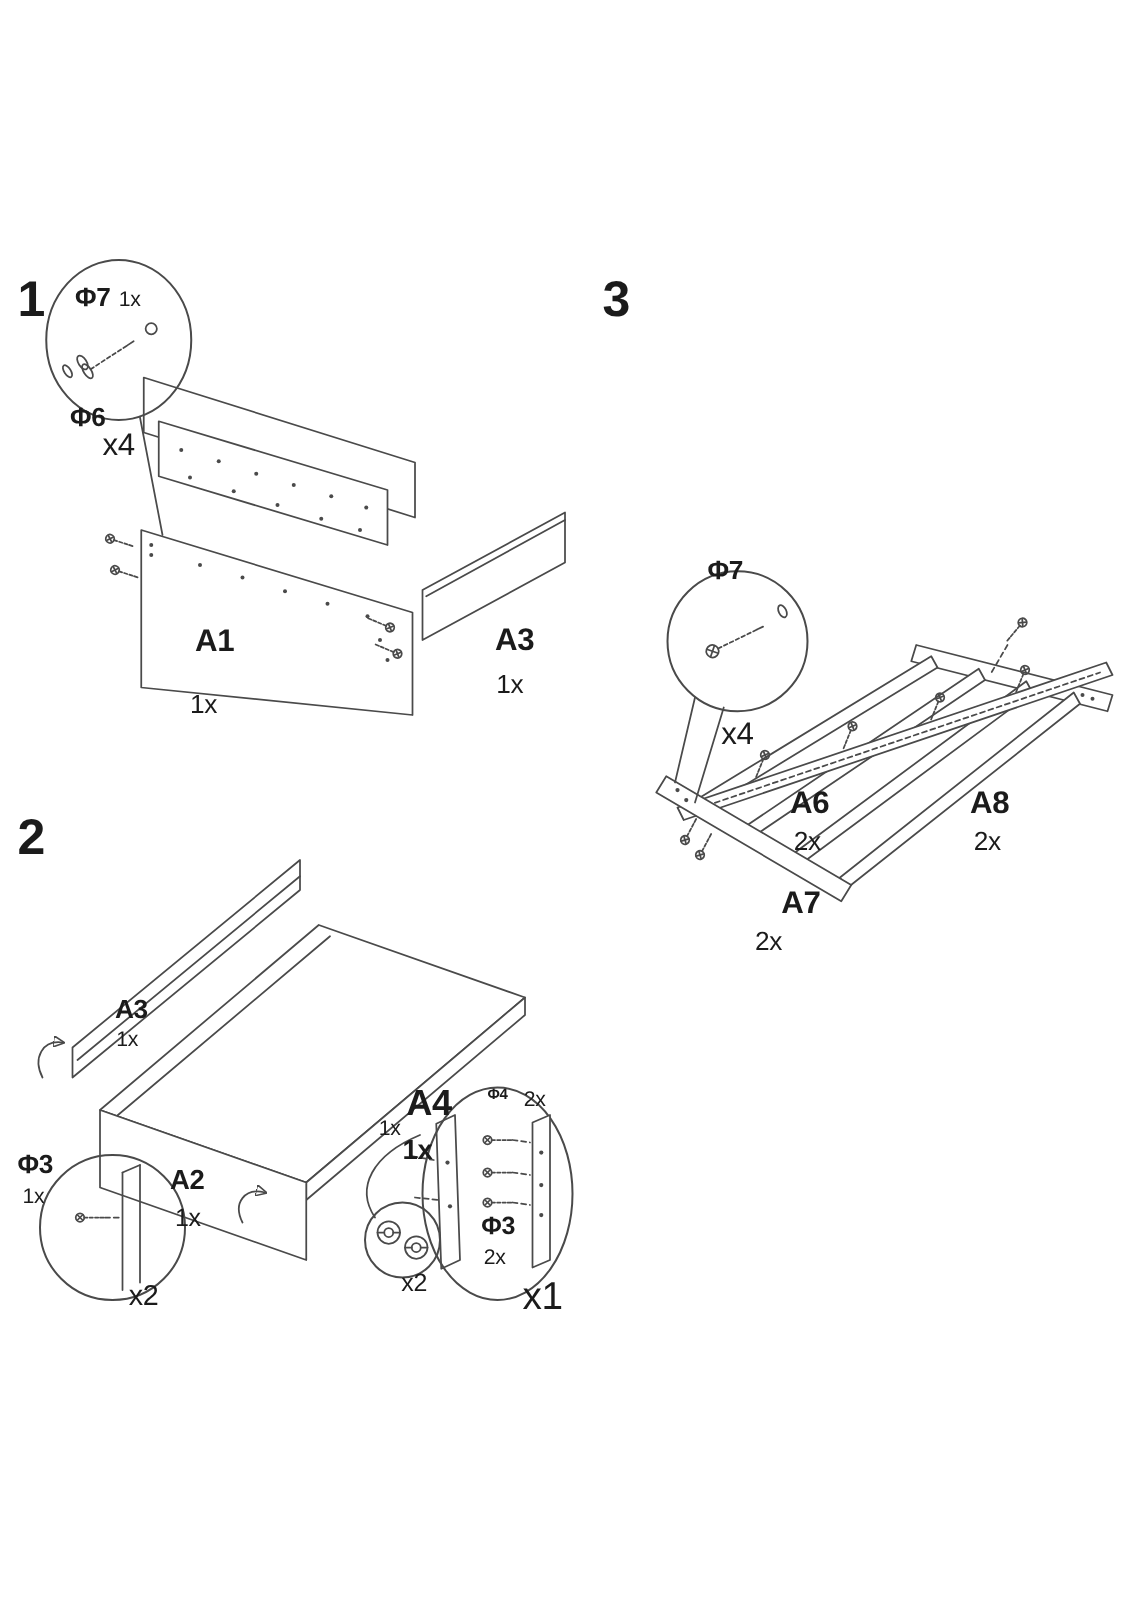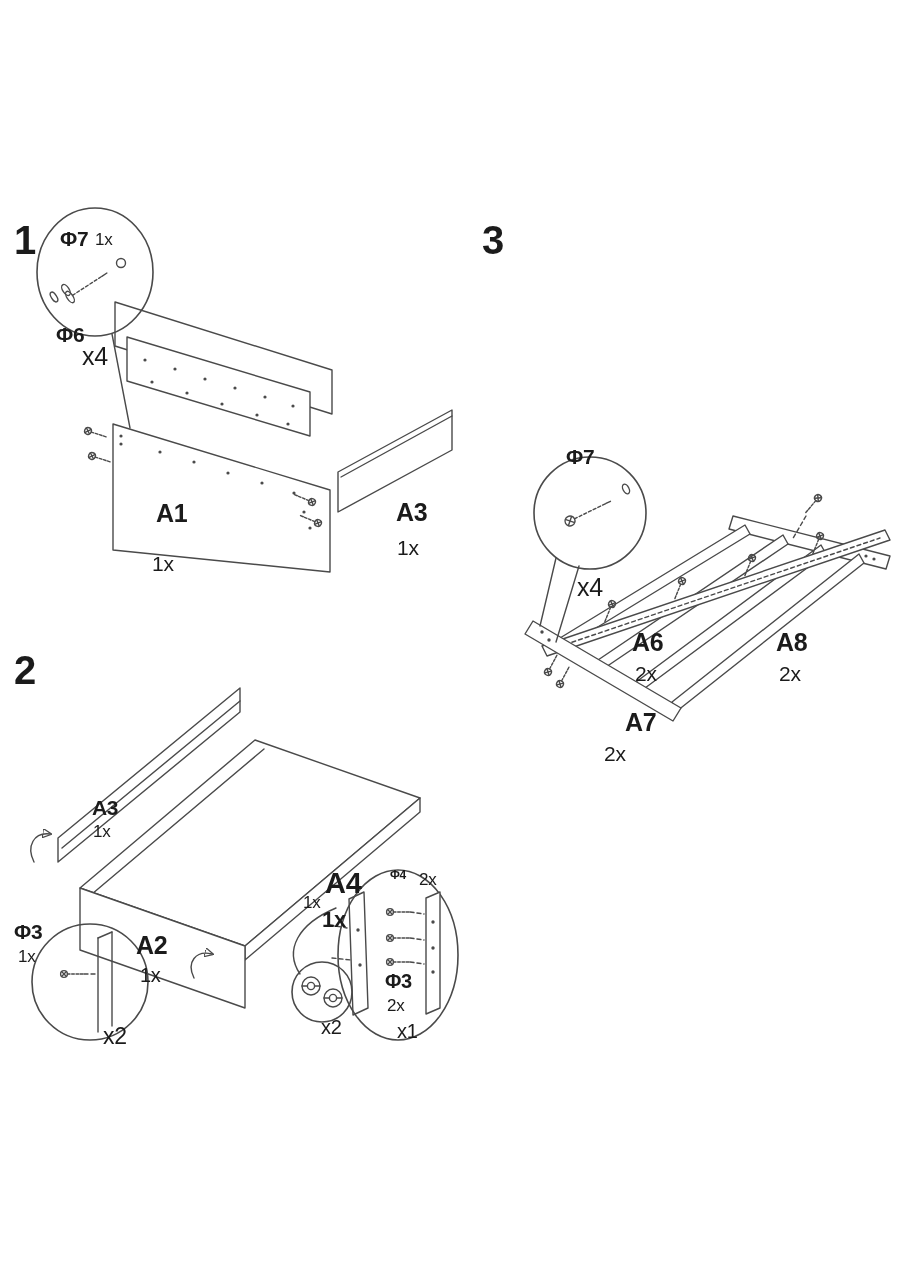--- a/index.html
+++ b/index.html
@@ -184,28 +184,28 @@
   <div class="lbl part" style="left:632px;top:630px">A6</div>
   <div class="lbl qty" style="left:635px;top:663px">2x</div>
   <div class="lbl part" style="left:776px;top:630px">A8</div>
   <div class="lbl qty" style="left:779px;top:663px">2x</div>
   <div class="lbl part" style="left:625px;top:710px">A7</div>
   <div class="lbl qty" style="left:604px;top:743px">2x</div>
 
   <div class="lbl num" style="left:14px;top:650px">2</div>
   <div class="lbl part-sm" style="left:92px;top:797px">A3</div>
   <div class="lbl hwqty" style="left:93px;top:823px">1x</div>
-  <div class="lbl part" style="left:136px;top:933px;font-size:25px">A2</div>
+  <div class="lbl part" style="left:136px;top:933px;font-size:22px">A2</div>
   <div class="lbl qty" style="left:140px;top:965px;font-size:20px">1x</div>
   <div class="lbl part" style="left:325px;top:869px;font-size:29px">A4</div>
   <div class="lbl hwqty" style="left:303px;top:894px">1x</div>
   <div class="lbl qty" style="left:322px;top:909px;font-weight:700;font-size:22px">1x</div>
   <div class="lbl hw" style="left:390px;top:869px;font-size:12px">Φ4</div>
   <div class="lbl hwqty" style="left:419px;top:871px">2x</div>
   <div class="lbl hw" style="left:385px;top:971px;font-size:20px">Φ3</div>
   <div class="lbl hwqty" style="left:387px;top:997px">2x</div>
   <div class="lbl hw" style="left:14px;top:921px">Φ3</div>
   <div class="lbl hwqty" style="left:18px;top:948px">1x</div>
   <div class="lbl mult" style="left:103px;top:1025px;font-size:23px">x2</div>
   <div class="lbl mult" style="left:321px;top:1017px;font-size:20px">x2</div>
-  <div class="lbl mult" style="left:397px;top:1021px;font-size:20px">x1</div>
+  <div class="lbl mult" style="left:418px;top:1021px;font-size:31px">x1</div>
 
 </div>
 
 </body></html>

